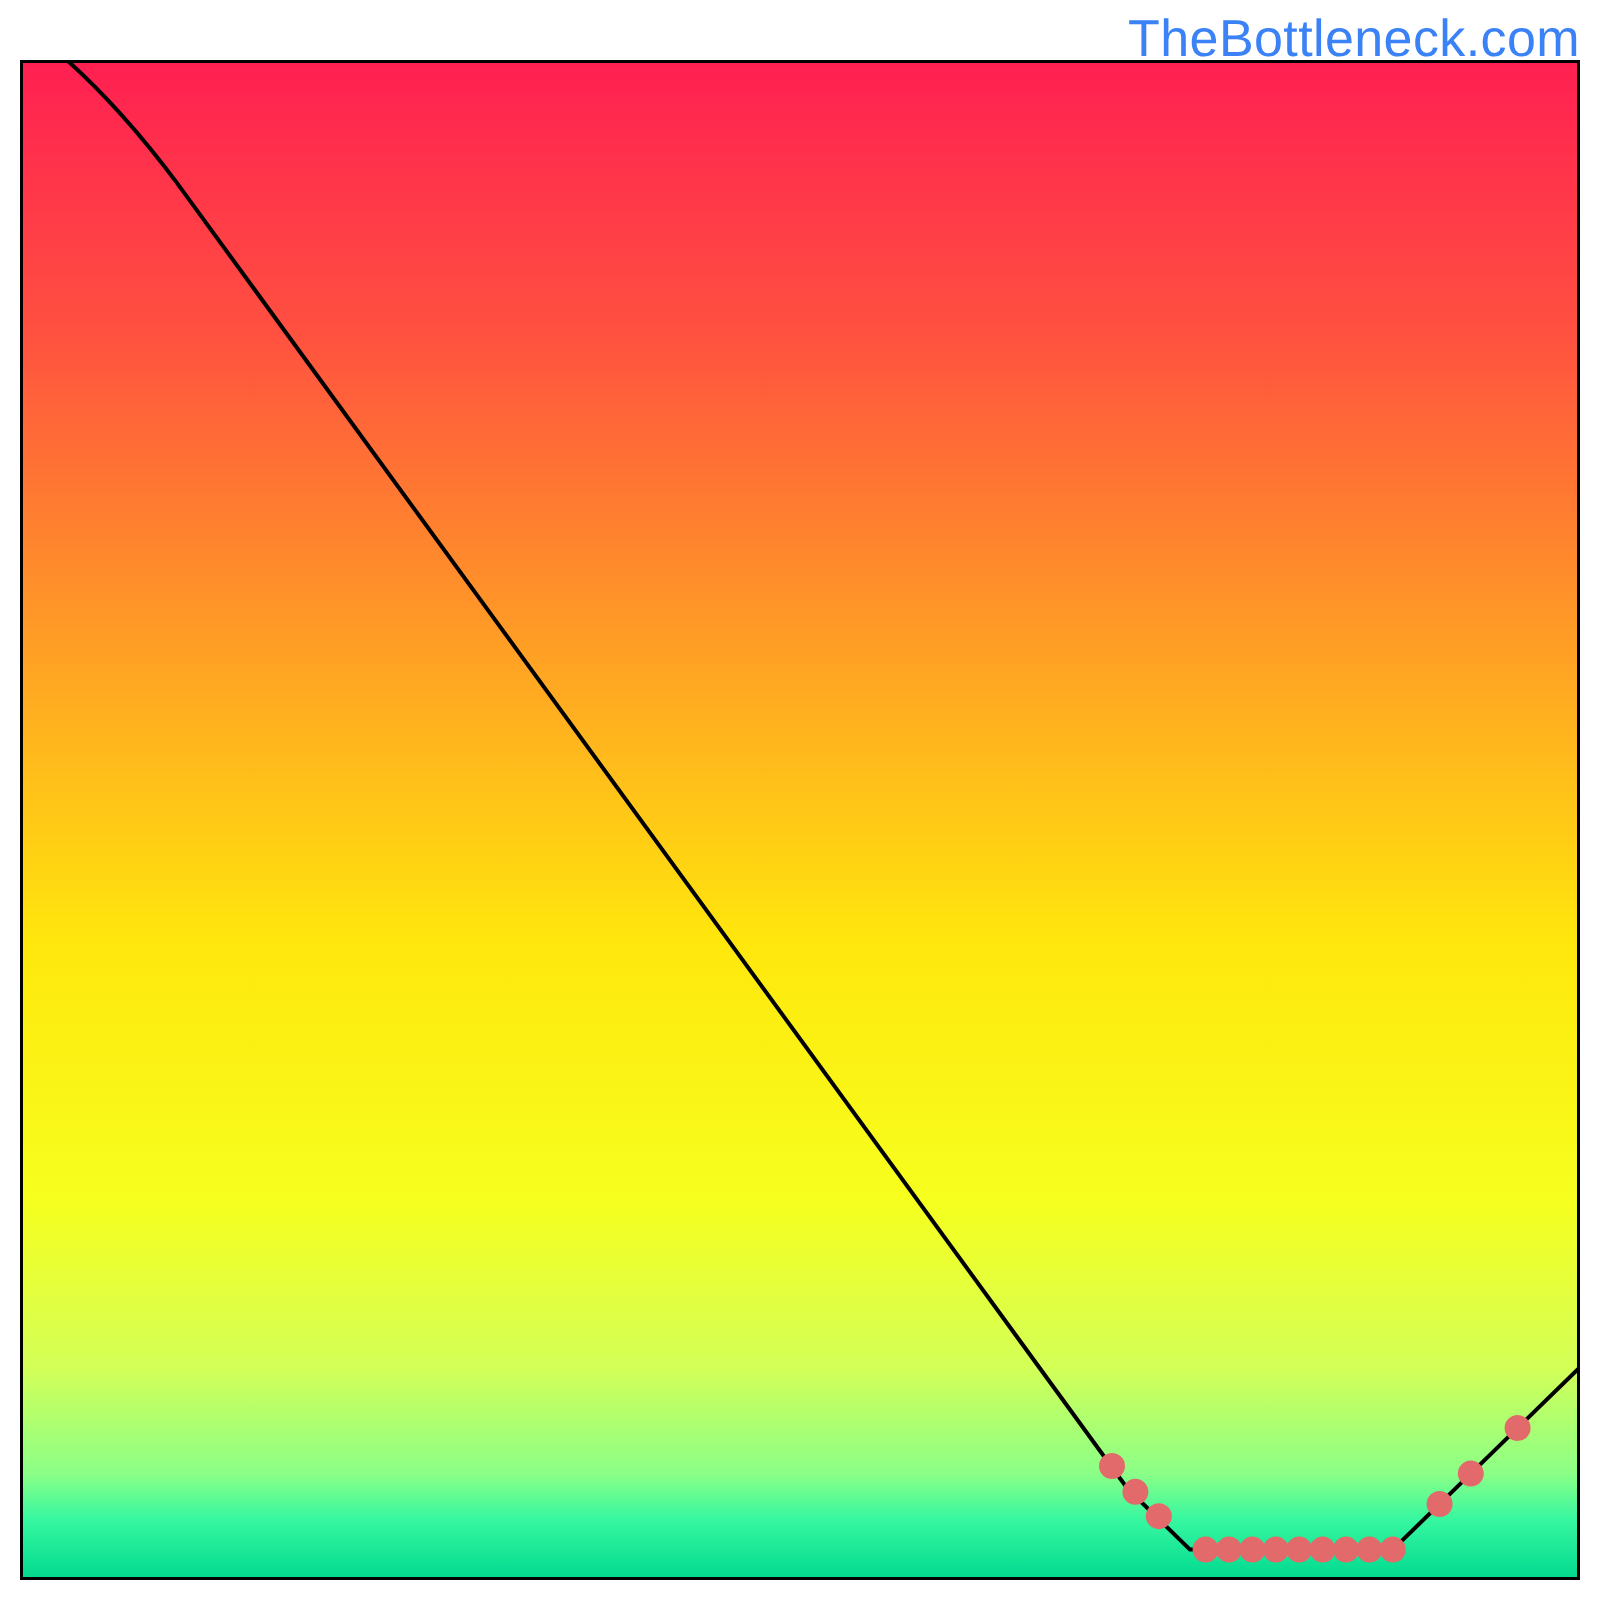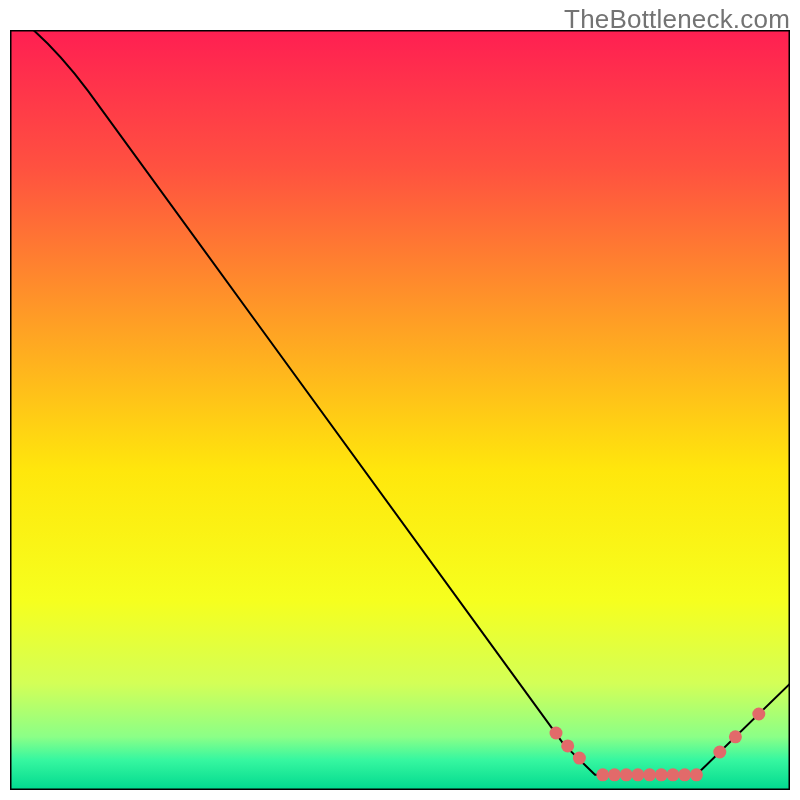--- a/index.html
+++ b/index.html
@@ -13,21 +13,21 @@
   }
   .wrap {
     position: relative;
     width: 800px;
     height: 800px;
   }
   .watermark {
     position: absolute;
     top: 4px;
     right: 10px;
-    color: #737373;
+    color: #3b82f6;
     font-size: 26px;
     font-weight: 500;
     letter-spacing: 0.2px;
     user-select: none;
   }
   svg.chart {
     position: absolute;
     left: 10px;
     top: 30px;
     display: block;

